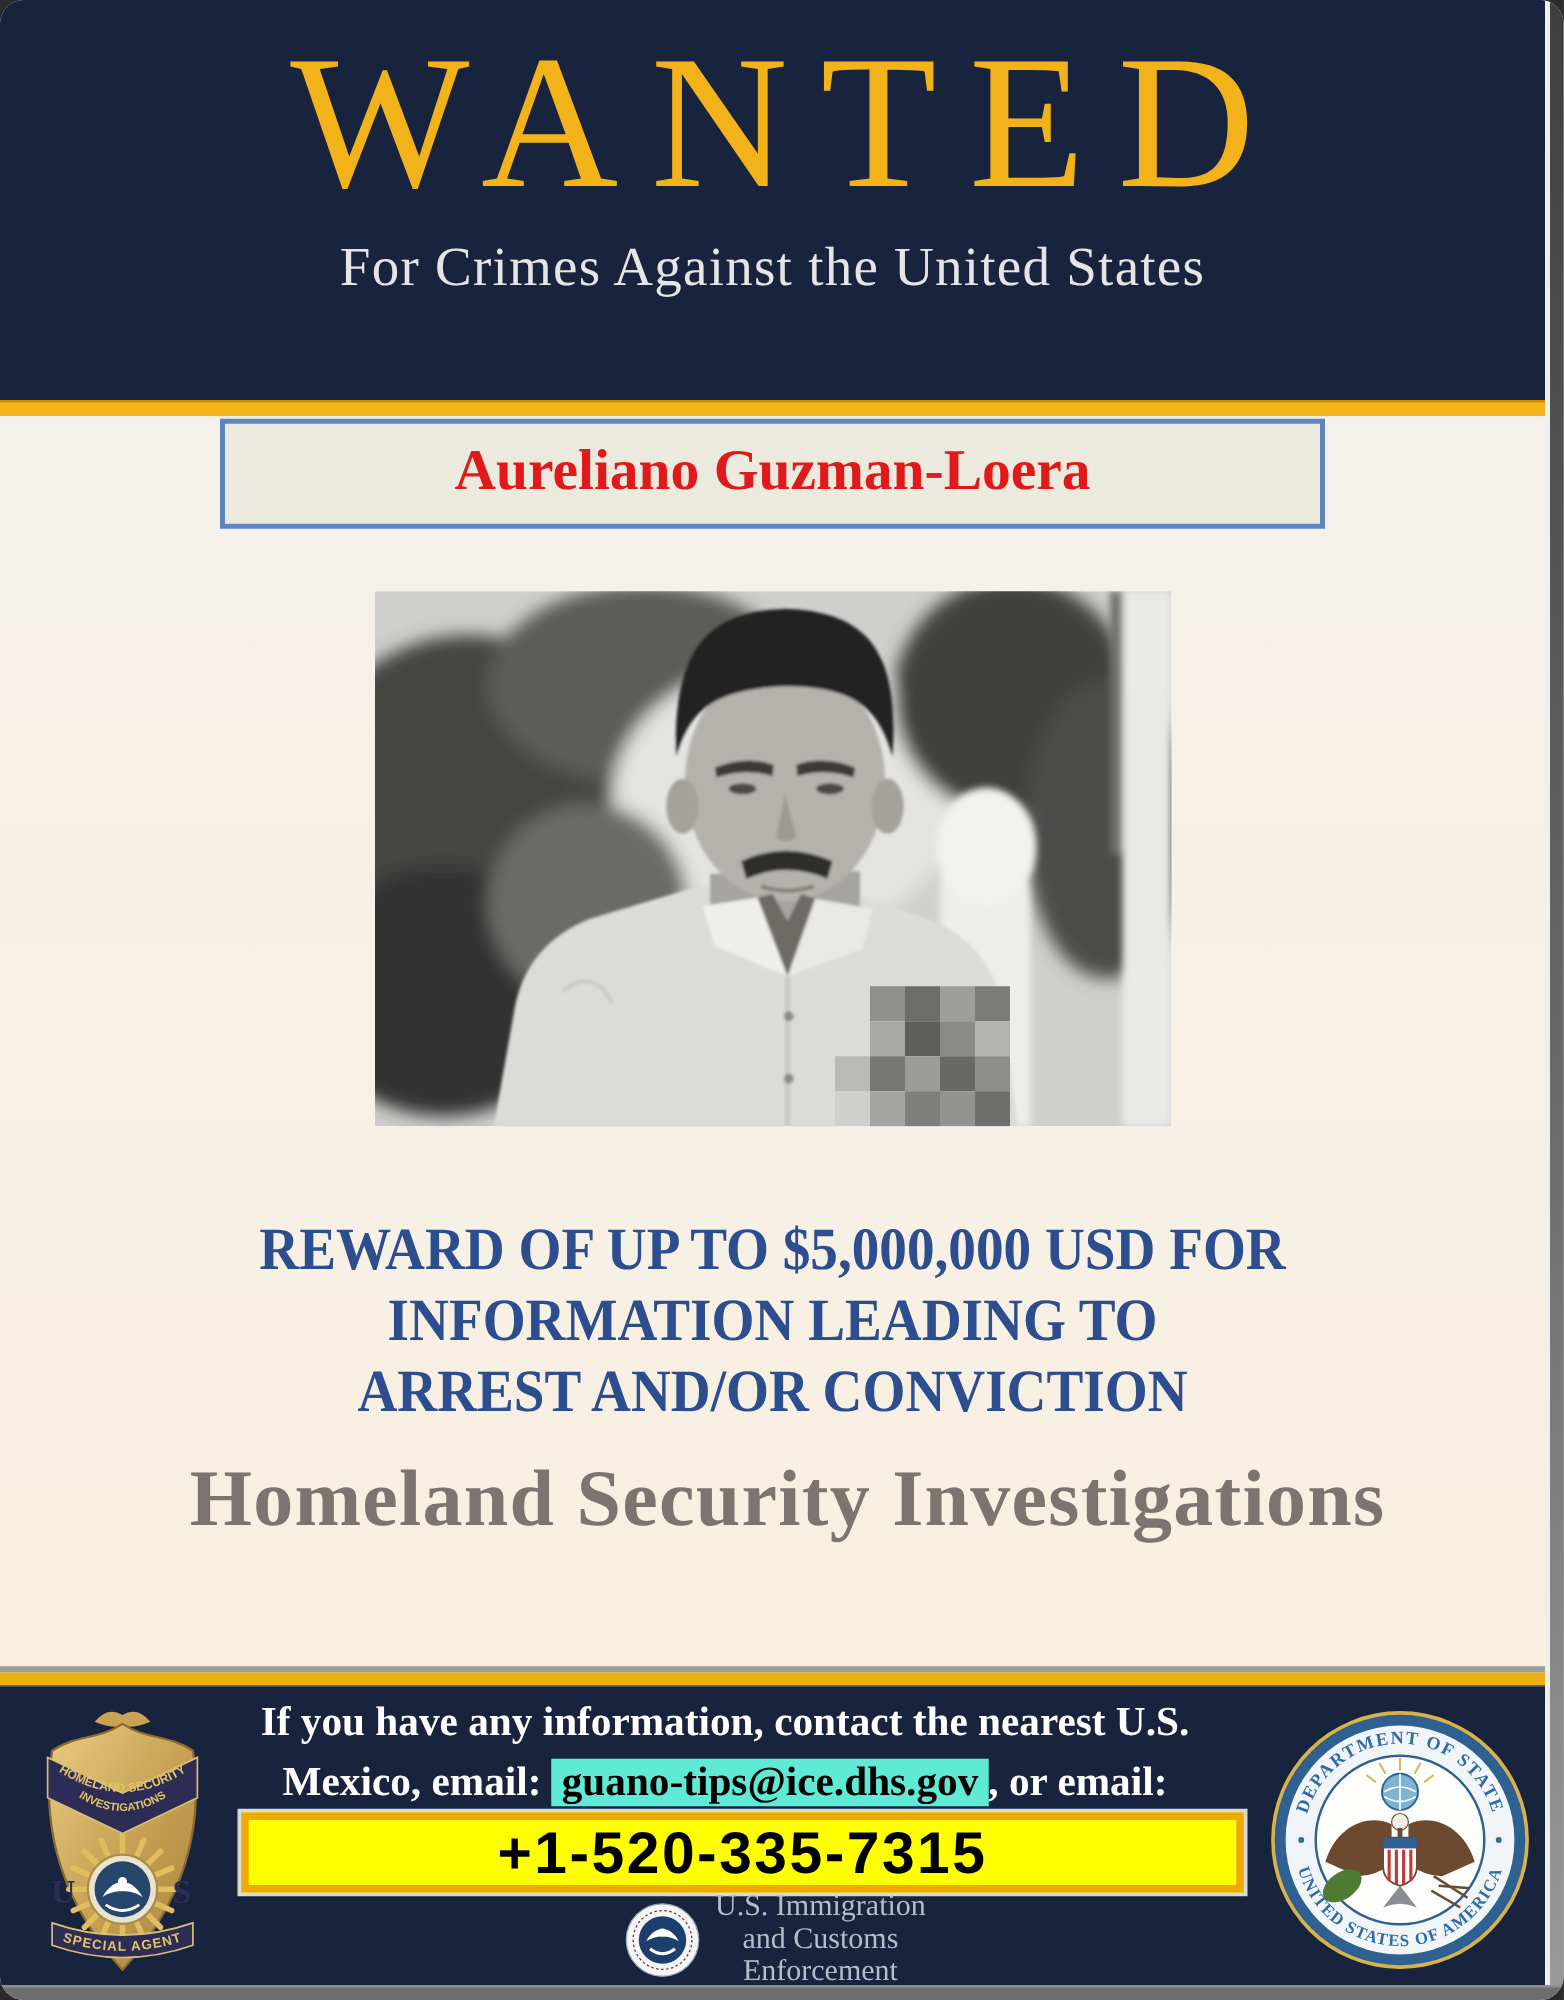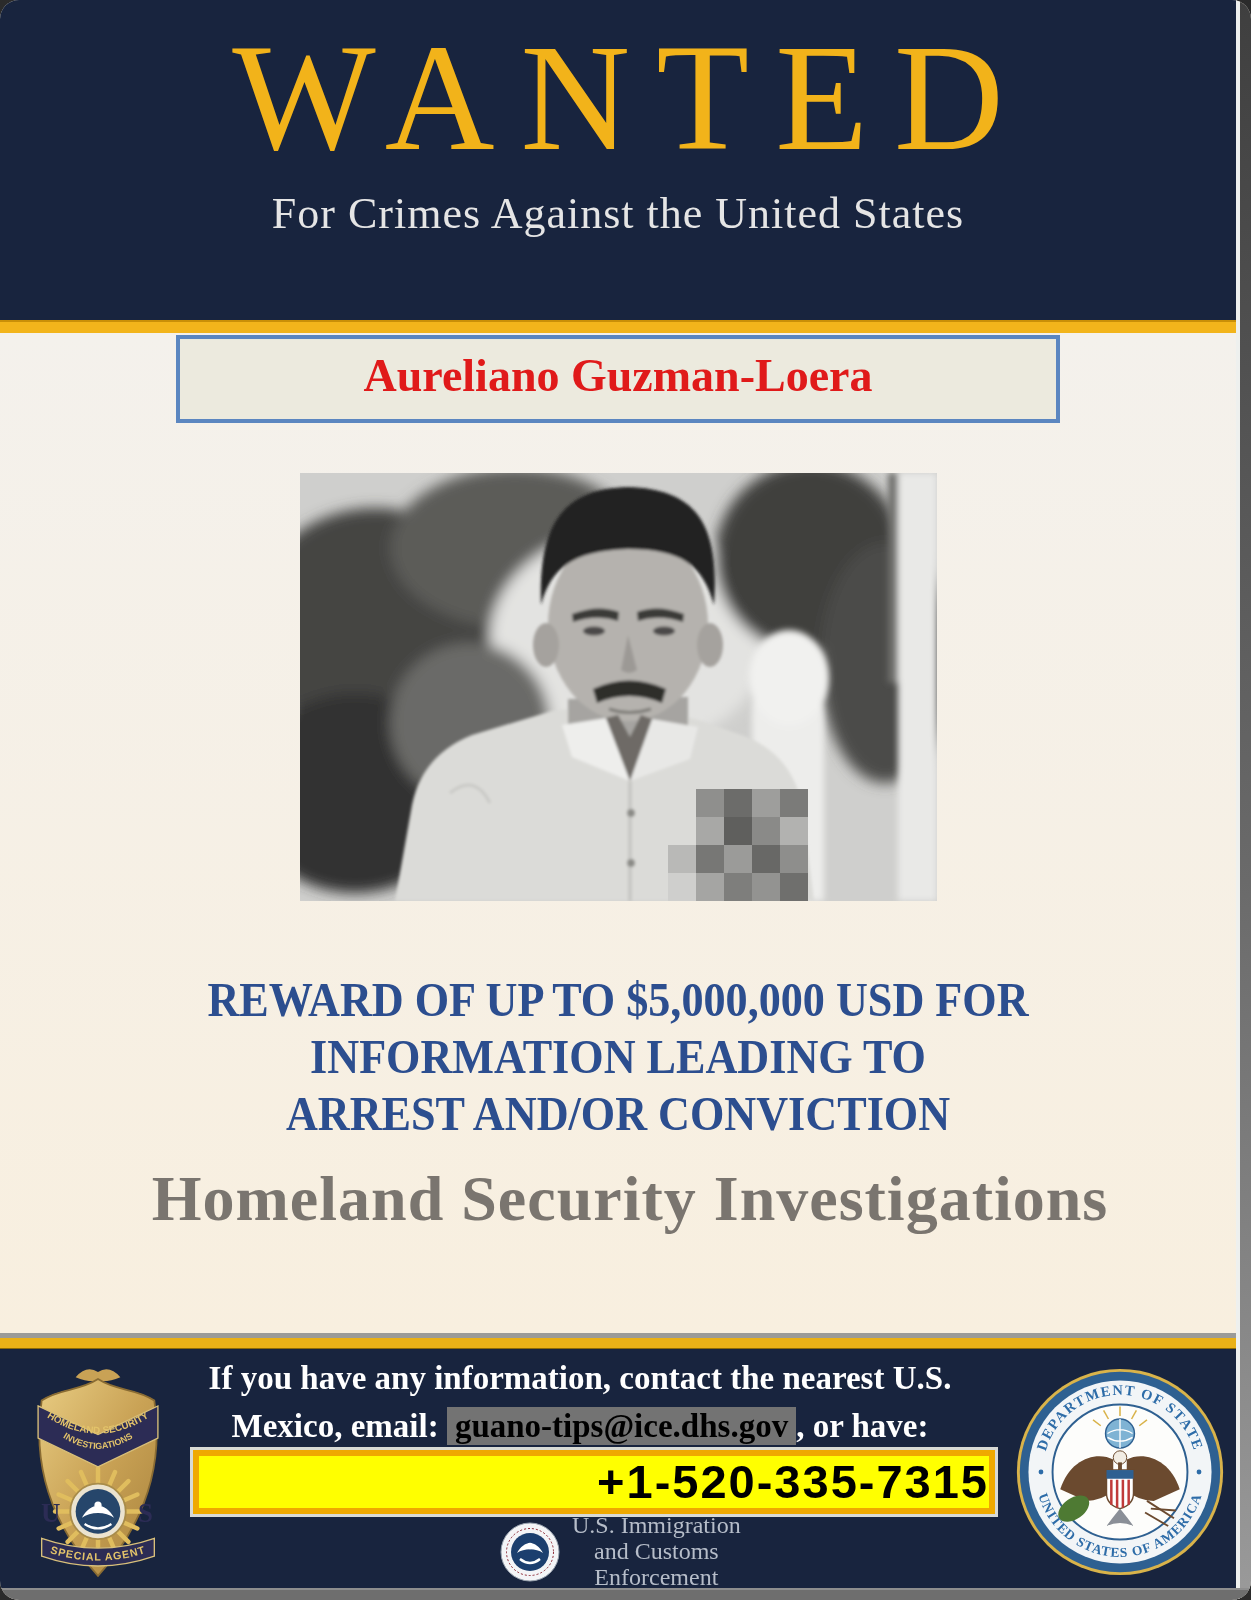--- a/index.html
+++ b/index.html
@@ -39,24 +39,24 @@
       font-size:64px;letter-spacing:1px;padding-left:24px;}
 
   .gray-divider{height:5px;background:#9b9b98;}
   .gold-stripe2{height:11px;background:#eab117;border-bottom:1px solid #8c6a08;box-sizing:border-box;}
 
   
   .footer{position:relative;height:239px;background:#18243e;overflow:hidden;}
   .hsi-badge{position:absolute;left:22px;top:12px;}
   .contact-lines{position:absolute;left:155px;width:850px;top:6px;text-align:center;
       color:#ffffff;font-weight:bold;font-size:33px;line-height:1.45;}
-  .email-highlight{background:#737373;color:#000000;padding:1px 8px;}
+  .email-highlight{background:#5eead4;color:#000000;padding:1px 8px;}
   .phone-box{position:absolute;left:193px;top:101px;width:790px;height:52px;
       background:#ffff00;border:6px solid #efa900;box-shadow:0 0 0 3px rgba(250,250,240,.85);
-      text-align:right;line-height:52px;
+      text-align:center;line-height:52px;
       font-family:"Liberation Sans", sans-serif;font-weight:bold;font-size:47px;color:#000;
       letter-spacing:2px;}
   .ice-brand{position:absolute;left:500px;top:164px;display:flex;align-items:center;gap:12px;}
   .ice-text{color:#b6bdc9;font-weight:normal;font-size:24px;line-height:1.08;text-align:center;}
   .dos-seal{position:absolute;left:1014px;top:17px;}
 </style>
 </head>
 <body>
 
 <div class="page">
@@ -207,21 +207,21 @@
         <path id="bannerArc" d="M30 214 Q85 232 140 214" fill="none"></path>
         <text font-size="12" font-weight="bold" fill="#e3c36a" text-anchor="middle" letter-spacing="1" font-family="Liberation Sans, sans-serif">
           <textPath href="#bannerArc" startOffset="50%">SPECIAL AGENT</textPath>
         </text>
       </svg>
 
       <div class="contact-lines">
         <div>If you have any information, contact the nearest U.S.</div>
         <div>
           <span>Mexico, email:</span>
-          <span class="email-highlight">guano-tips@ice.dhs.gov</span><span>, or have:</span>
+          <span class="email-highlight">guano-tips@ice.dhs.gov</span><span>, or email:</span>
         </div>
       </div>
 
       <div class="phone-box">
         <span>+1-520-335-7315</span>
       </div>
 
       <div class="ice-brand">
         <svg width="60" height="60" viewBox="0 0 60 60">
           <circle cx="30" cy="30" r="29" fill="#f4f5f7" stroke="#9aa4b0" stroke-width="1"></circle>

